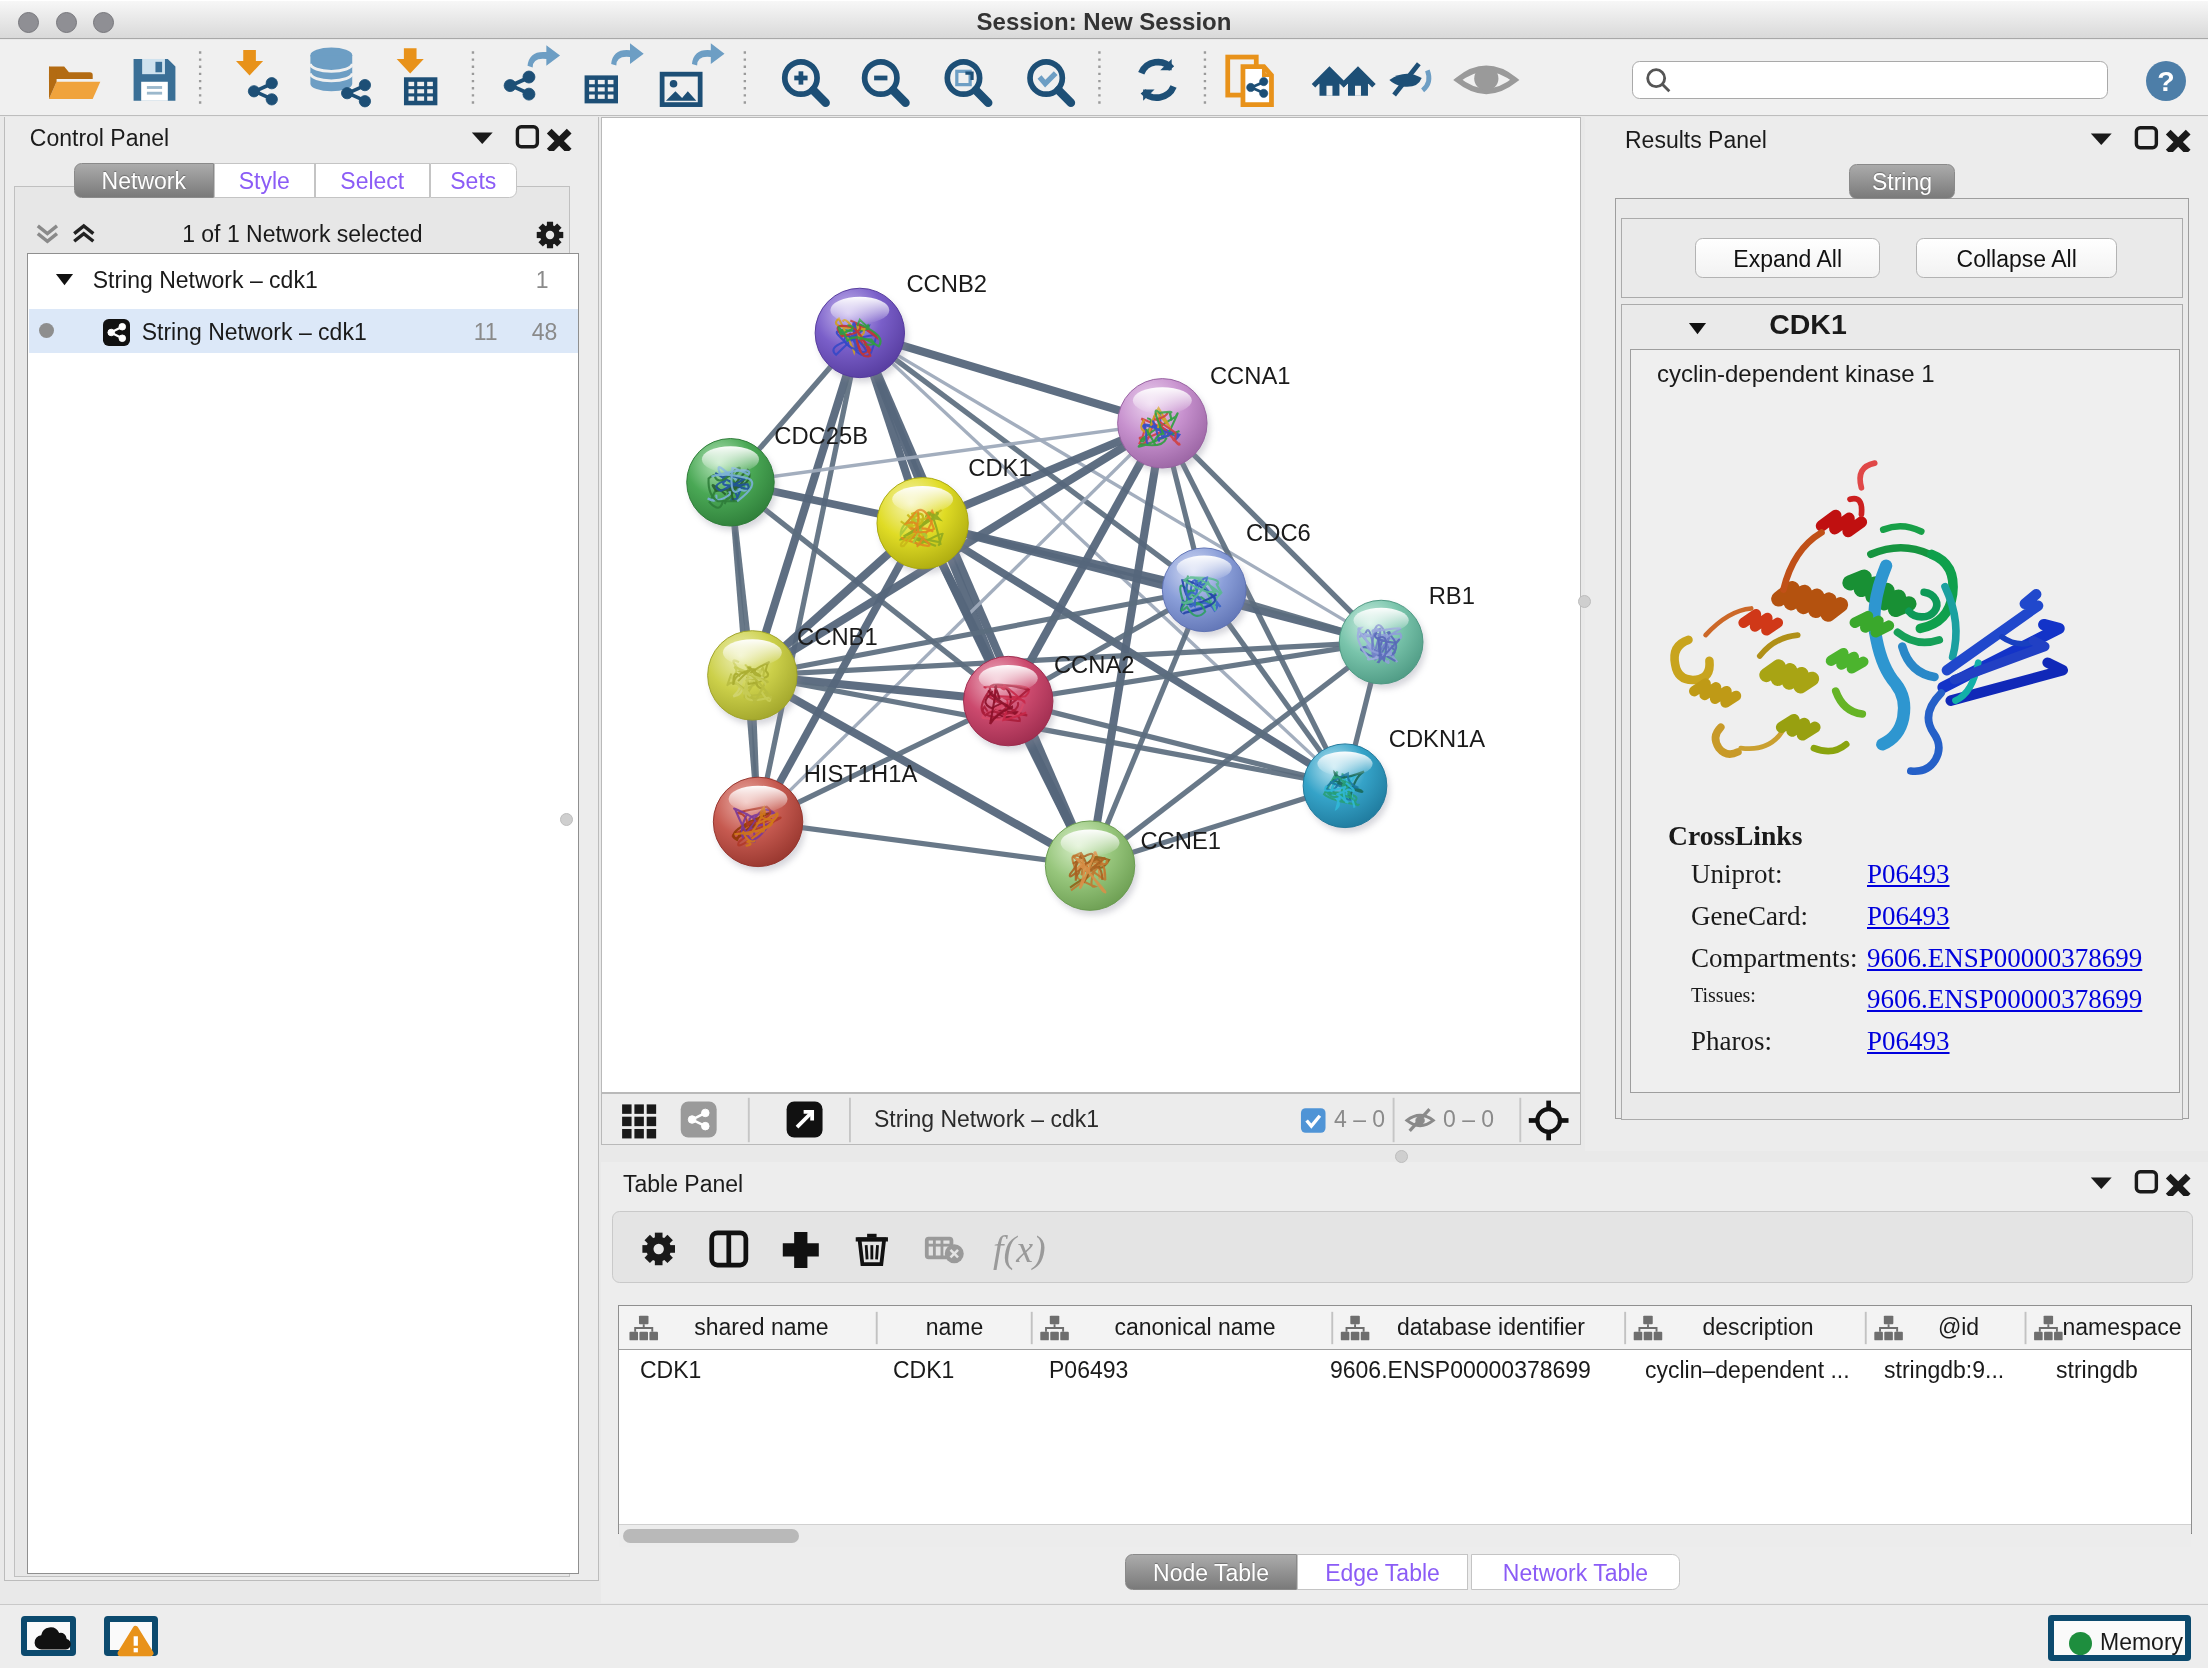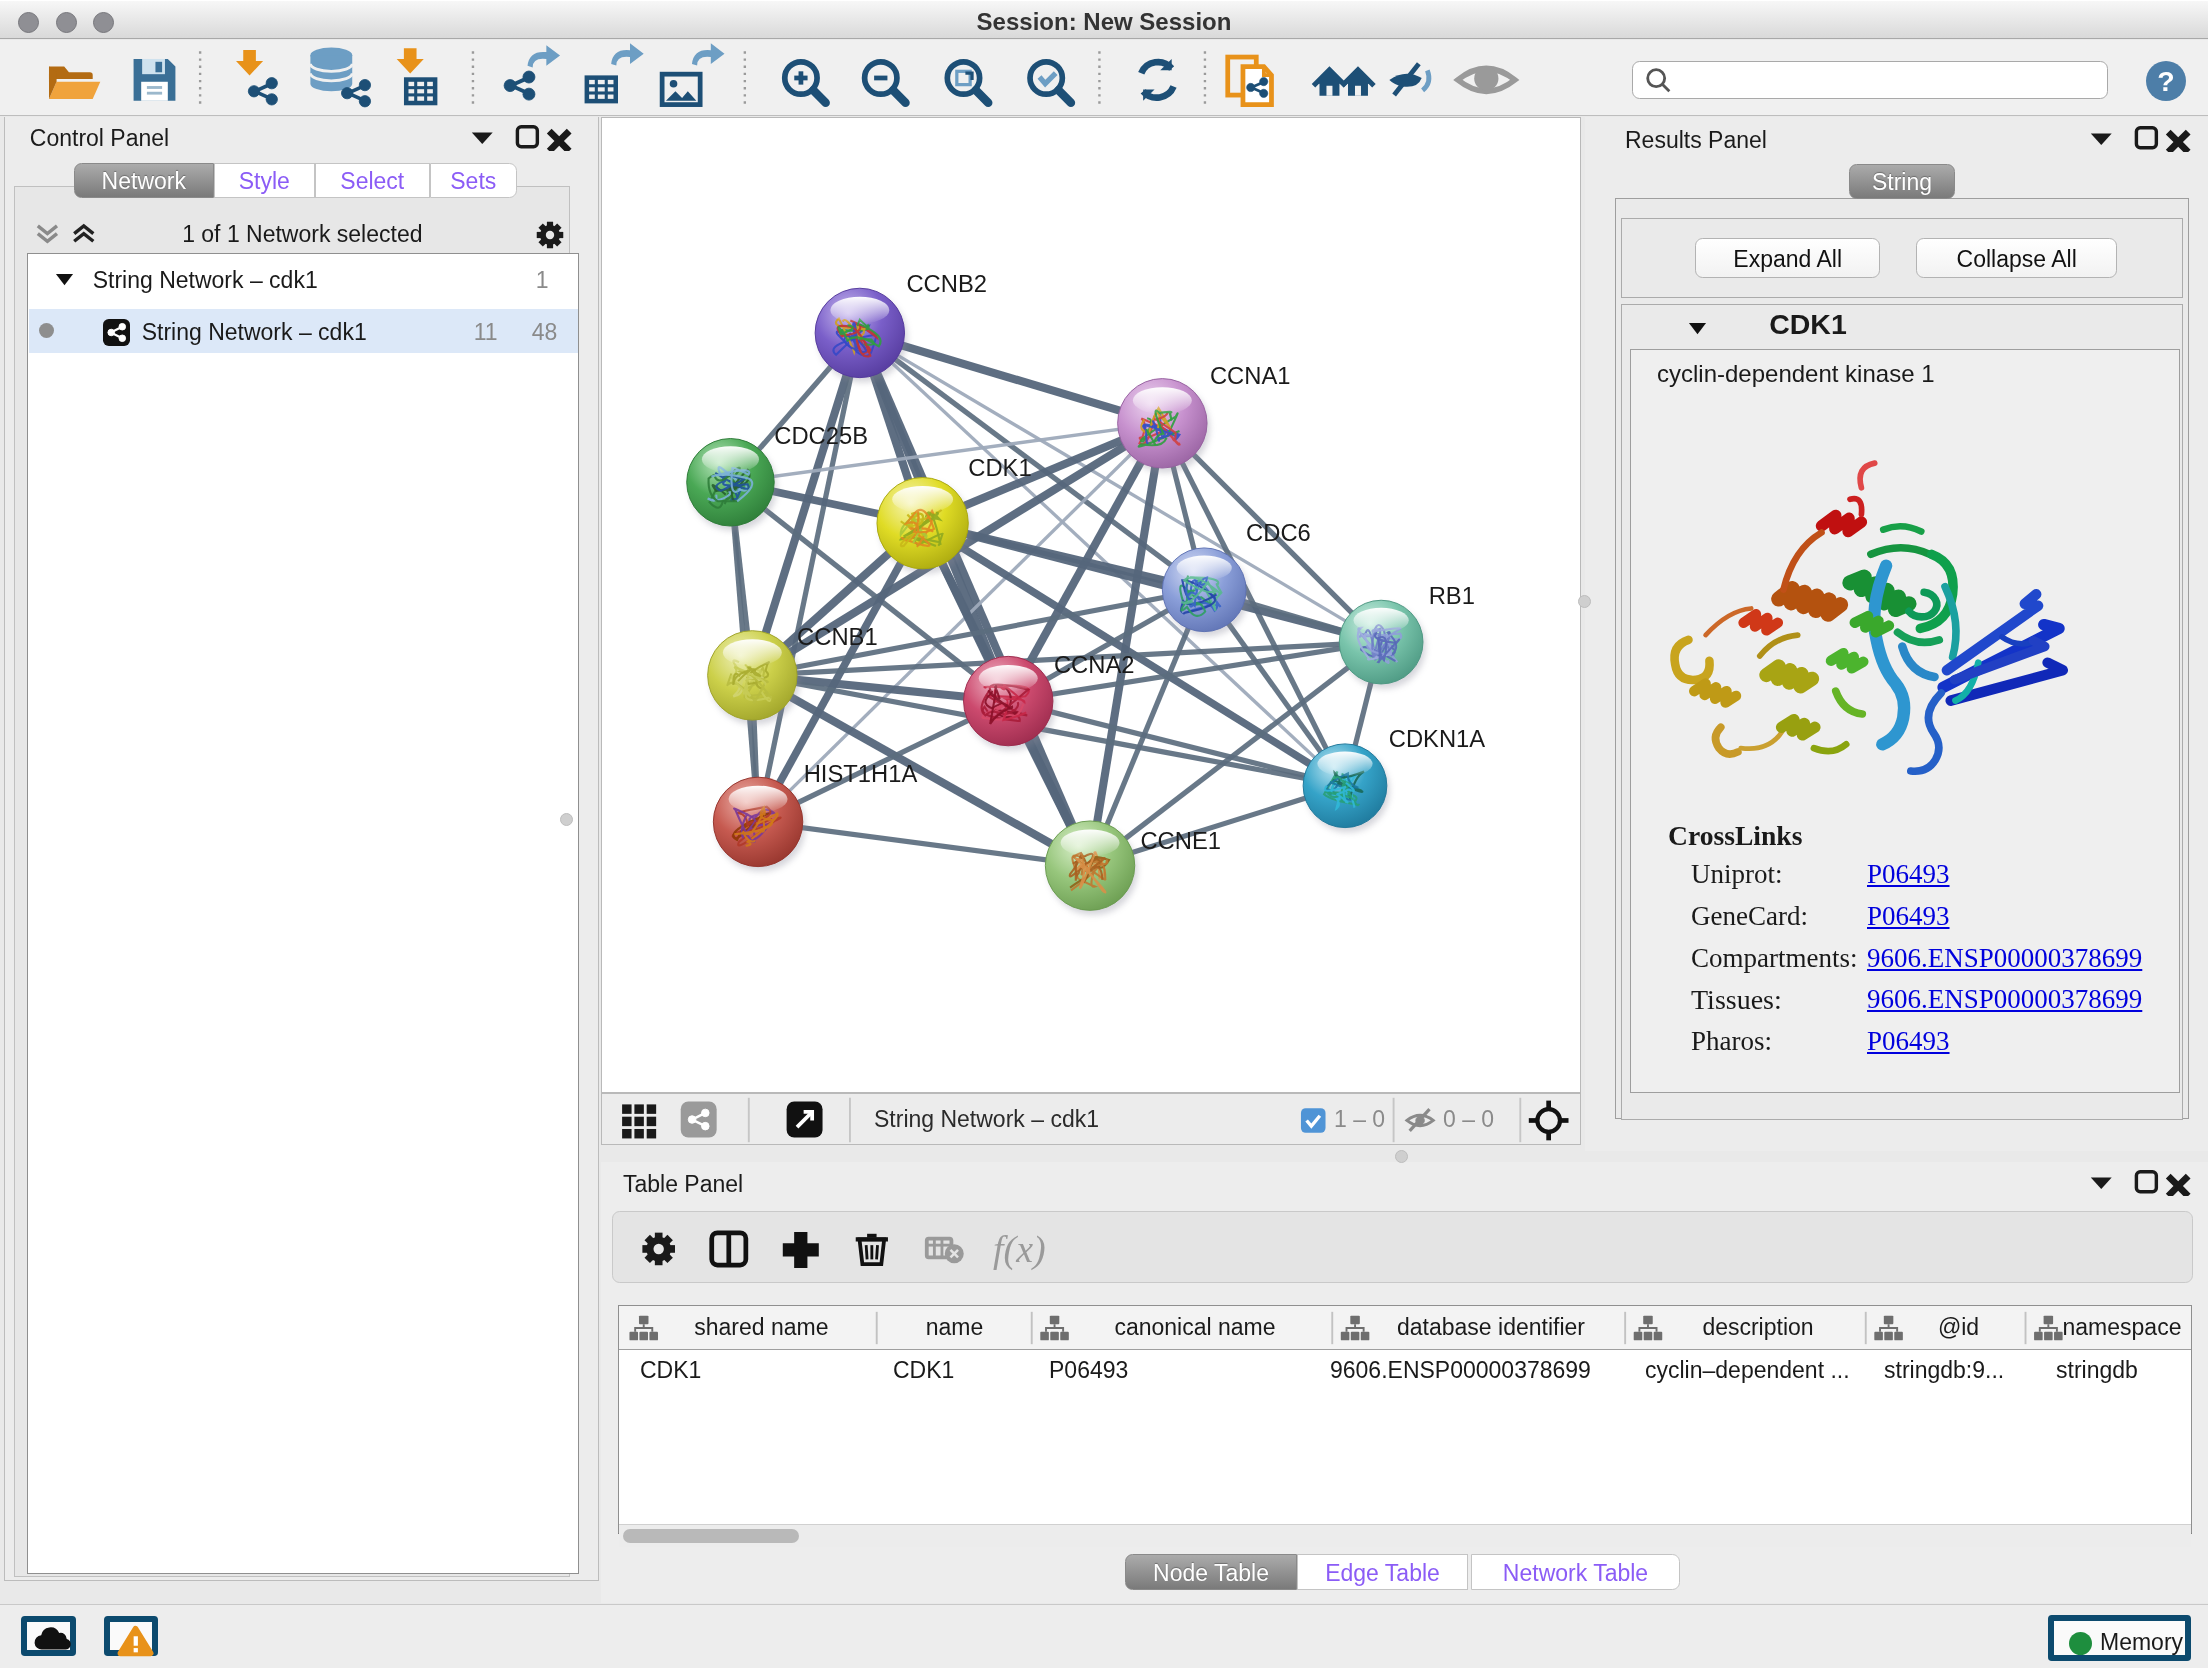--- a/index.html
+++ b/index.html
@@ -573,21 +573,21 @@
   <g transform="translate(998,28)" stroke="#111" fill="none">
     <circle cx="0" cy="0" r="12" stroke-width="4.5"></circle>
     <line x1="0" y1="-21" x2="0" y2="-10" stroke-width="5"></line>
           <line x1="0" y1="10" x2="0" y2="21" stroke-width="5"></line>
     <line x1="-21" y1="0" x2="-10" y2="0" stroke-width="5"></line>
           <line x1="10" y1="0" x2="21" y2="0" stroke-width="5"></line>
   </g>
 </g>
 </svg>
 <div class="abs" style="left:272px;top:12.4px;color:#2b2b2b">String Network – cdk1</div>
-<div class="abs gray" style="left:732px;top:12.4px">1 – 0</div>
+<div class="abs gray" style="left:732px;top:12.4px">4 – 0</div>
 <div class="abs gray" style="left:841px;top:12.4px">0 – 0</div>
 </div>
 <div class="rp abs">
 <div class="abs panel-title" style="left:40px;top:9.5px">Results Panel</div>
 <svg width="114" height="28.5" viewBox="0 0 120 30" style="position:absolute;left:502px;top:6.7px">
 <path d="M4,10 l22,0 -11,12 z" fill="#1a1a1a"></path>
 <rect x="52" y="4" width="21" height="21" rx="4" fill="none" stroke="#1a1a1a" stroke-width="3.6"></rect>
 <path d="M88,6 l8,8 8,-8 5,5 -8,8 8,8 -5,5 -8,-8 -8,8 -5,-5 8,-8 -8,-8 z" fill="#1a1a1a"></path>
 </svg>
 <div class="tab sel" style="left:264px;top:47px;width:106px;border-radius:7.6px">String</div>
@@ -644,21 +644,21 @@
 <path d="M235,92 q20,-8 40,2" stroke="#18a048" stroke-width="7"></path>
 <path d="M310,250 L405,215 l-12,-6" stroke="#2140c4" stroke-width="10"></path>
 </g>
 </svg>
 <div class="abs serif" style="left:1691px;top:859px;font-size:27px">Uniprot:</div>
 <div class="abs serif" style="left:1867px;top:859px;font-size:27px"><a class="lnk">P06493</a></div>
 <div class="abs serif" style="left:1691px;top:901px;font-size:27px">GeneCard:</div>
 <div class="abs serif" style="left:1867px;top:901px;font-size:27px"><a class="lnk">P06493</a></div>
 <div class="abs serif" style="left:1691px;top:943px;font-size:27px">Compartments:</div>
 <div class="abs serif" style="left:1867px;top:943px;font-size:27px"><a class="lnk">9606.ENSP00000378699</a></div>
-<div class="abs serif" style="left:1691px;top:984px;font-size:28px">Tissues:</div>
+<div class="abs serif" style="left:1691px;top:984px;font-size:20px">Tissues:</div>
 <div class="abs serif" style="left:1867px;top:984px;font-size:27px"><a class="lnk">9606.ENSP00000378699</a></div>
 <div class="abs serif" style="left:1691px;top:1026px;font-size:27px">Pharos:</div>
 <div class="abs serif" style="left:1867px;top:1026px;font-size:27px"><a class="lnk">P06493</a></div>
 <div class="tp abs">
 <div class="abs panel-title" style="left:22px;top:8.6px">Table Panel</div>
 <svg width="114" height="28.5" viewBox="0 0 120 30" style="position:absolute;left:1486px;top:5.7px">
 <path d="M4,10 l22,0 -11,12 z" fill="#1a1a1a"></path>
 <rect x="52" y="4" width="21" height="21" rx="4" fill="none" stroke="#1a1a1a" stroke-width="3.6"></rect>
 <path d="M88,6 l8,8 8,-8 5,5 -8,8 8,8 -5,5 -8,-8 -8,8 -5,-5 8,-8 -8,-8 z" fill="#1a1a1a"></path>
 </svg>

